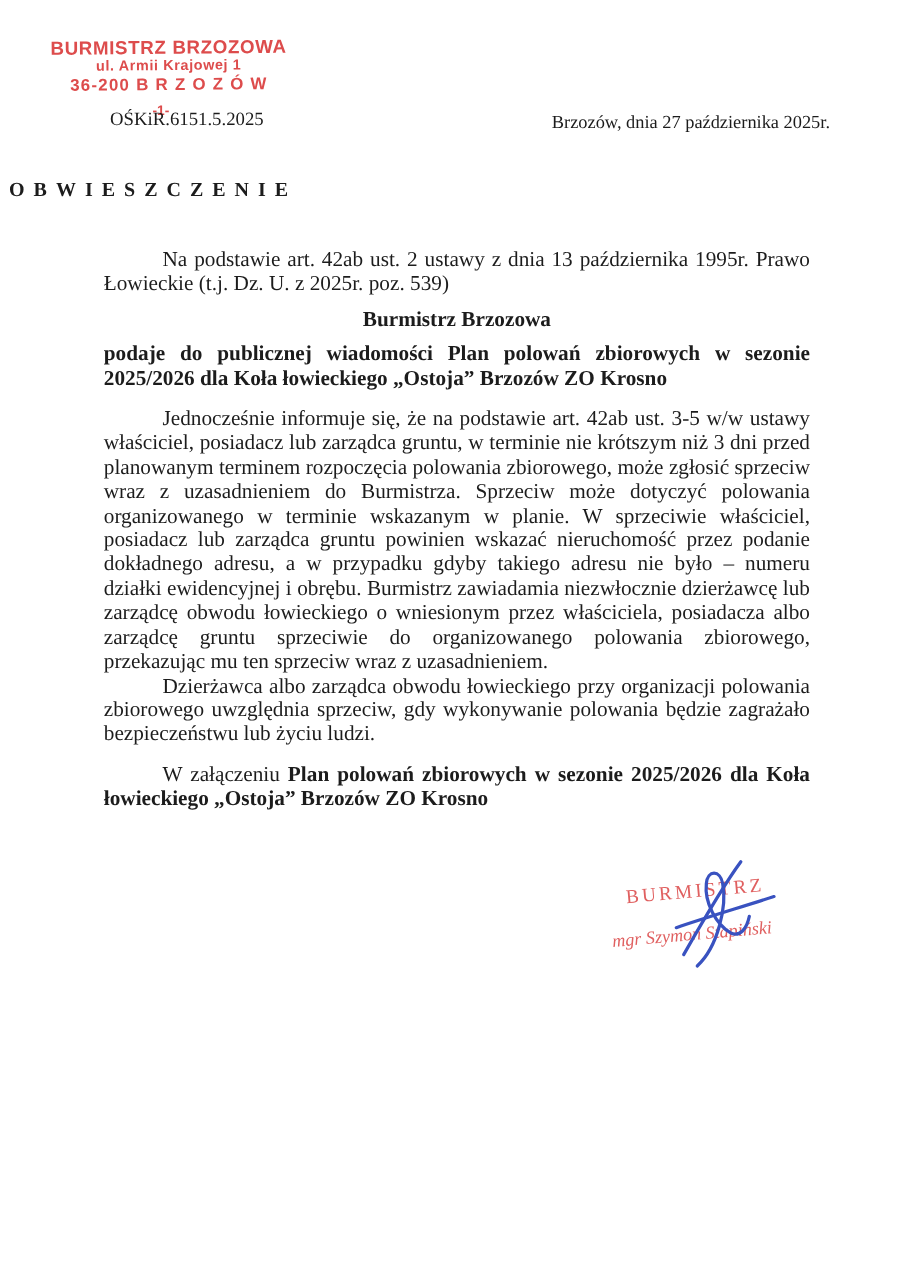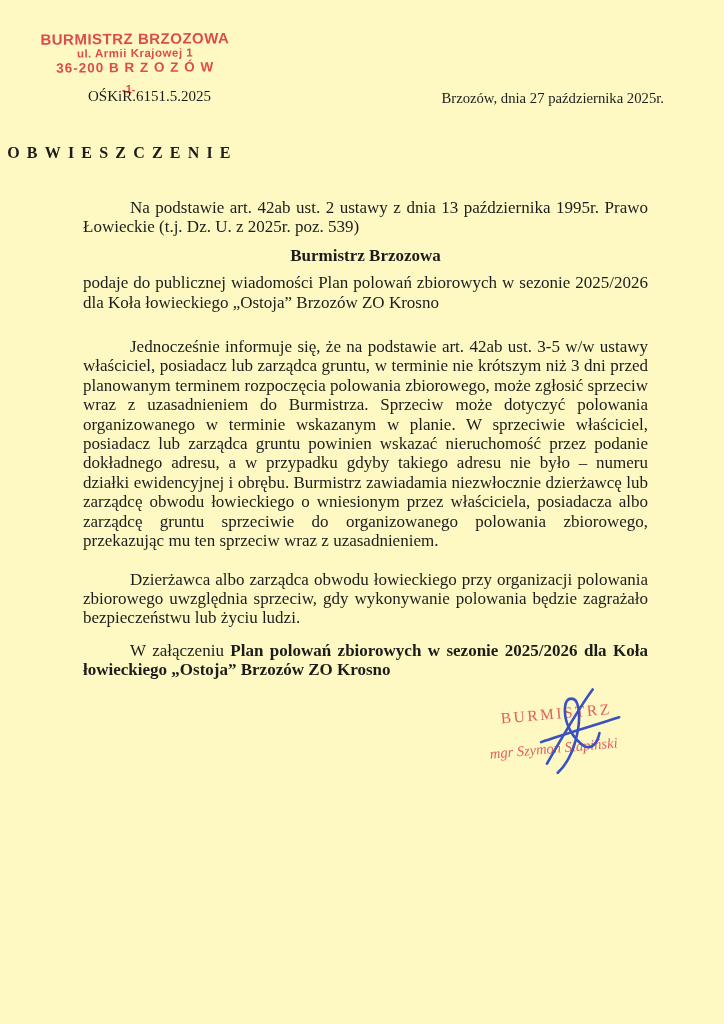--- a/index.html
+++ b/index.html
@@ -2,21 +2,21 @@
 <html><head>
 <meta charset="utf-8">
 <style>
   * { margin: 0; padding: 0; box-sizing: border-box; }
   html, body { background: #888; }
   .page {
     position: relative;
     width: 724px;
     height: 1024px;
     margin: 0 auto;
-    background: #fef9c3;
+    background: #ffffff;
     overflow: hidden;
     font-family: "Liberation Serif", "DejaVu Serif", serif;
     color: #1c1c1c;
   }
 
   
   .office-stamp {
     position: absolute;
     left: 40px;
     top: 30px;
@@ -72,22 +72,22 @@
     left: 83px;
     top: 198px;
     width: 565px;
     font-size: 17px;
     line-height: 19.4px;
   }
   .body-text p { text-align: justify; }
   .indent { text-indent: 47px; }
   .p-legal { margin-bottom: 9px; }
   .p-issuer { text-align: center !important; font-weight: bold; margin-bottom: 8px; }
-  .p-announcement { font-weight: normal; margin-bottom: 25px; }
-  .p-info { margin-bottom: 19px; }
+  .p-announcement { font-weight: bold; margin-bottom: 13px; }
+  .p-info { }
   .p-objection { margin-bottom: 13px; }
   .p-attachment b { font-weight: bold; }
 
   
   .signature-block {
     position: absolute;
     left: 488px;
     top: 702px;
     width: 200px;
     transform: rotate(-5deg);

